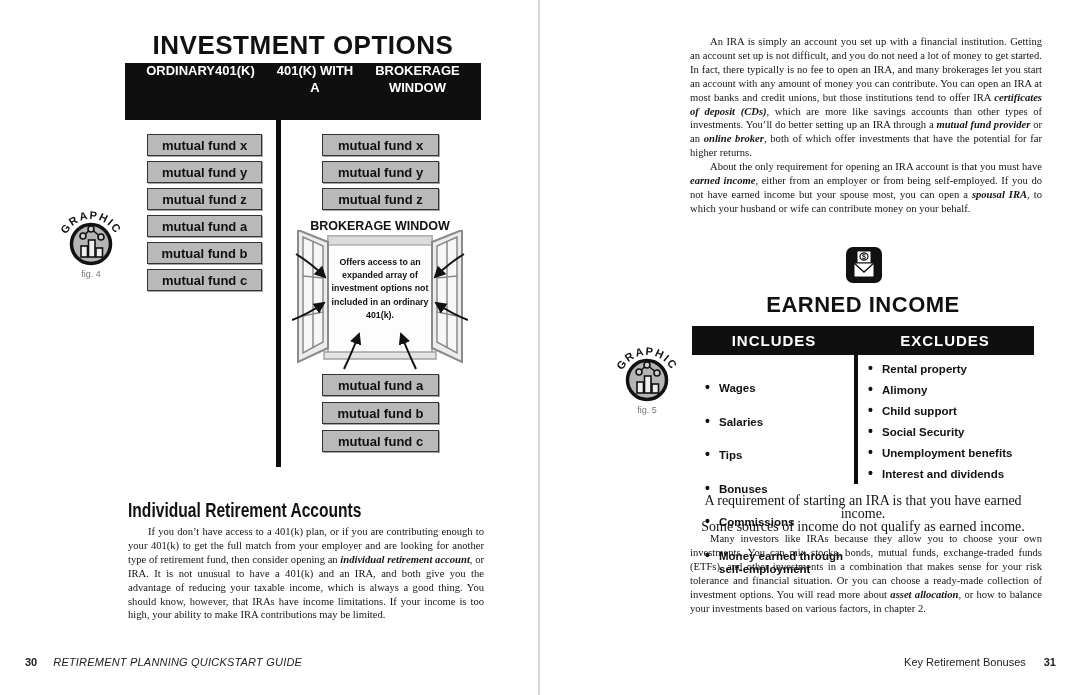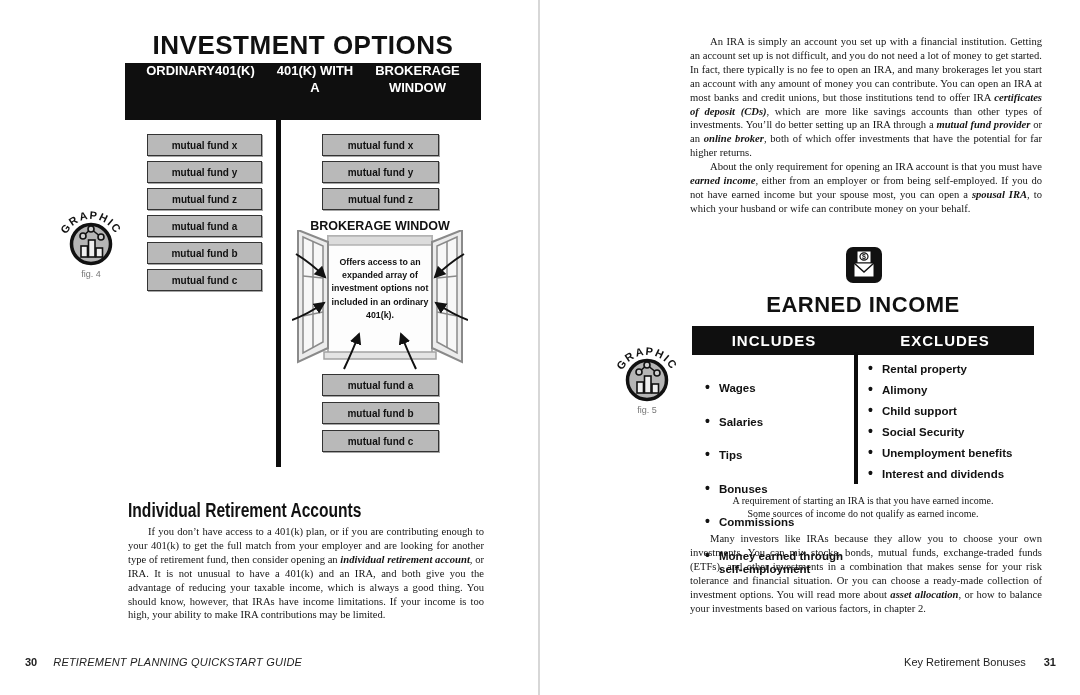--- a/index.html
+++ b/index.html
@@ -12,21 +12,21 @@
   .main-title{left:125px;top:30px;width:356px;text-align:center;font-size:26px;font-weight:bold;
               letter-spacing:.5px;}
   .diagram-header{left:125px;top:63px;width:356px;height:57px;background:#0f0f0f;display:flex;}
   .dh-cell{color:#fff;font-weight:bold;font-size:13px;line-height:16.5px;display:flex;
            justify-content:center;text-align:center;}
   .dh-cell.c1{width:151px;}
   .dh-cell.c2{flex:1;}
   .col-divider{left:276px;top:120px;width:5px;height:347px;background:#0c0c0c;}
   .fund-box{width:113px;height:20px;background:#b9b9b9;border:1.5px solid #333;
             box-shadow:1px 1px 0 rgba(0,0,0,.35);display:flex;align-items:center;justify-content:center;
-            font-size:10px;font-weight:bold;color:#111;position:absolute;}
+            font-size:13px;font-weight:bold;color:#111;position:absolute;}
   .fund-box.r{width:115px;}
   .bw-label{left:290px;top:219px;width:180px;text-align:center;font-size:12.5px;font-weight:bold;}
   .window-note{left:327px;top:256px;width:106px;text-align:center;font-size:8.8px;font-weight:bold;
                line-height:1.5;}
   .arr{fill:none;stroke:#111;stroke-width:2;}
 
   
   .badge{position:absolute;}
   .arc-text{font-size:11px;font-weight:bold;fill:#111;letter-spacing:1.5px;font-family:"Liberation Sans",sans-serif;}
   .fig-text{font-size:9px;fill:#777;font-family:"Liberation Sans",sans-serif;}
@@ -45,21 +45,21 @@
              justify-content:center;}
   .ei-h-cell.c1{width:164px;}
   .ei-h-cell.c2{flex:1;}
   .ei-divider{left:854px;top:352px;width:4px;height:132px;background:#0c0c0c;}
   .ei-list{list-style:none;margin:0;padding:0;font-size:11.5px;font-weight:bold;color:#111;}
   .ei-list li{position:relative;padding-left:14px;line-height:13.5px;}
   .ei-list li::before{content:"\2022";position:absolute;left:0;top:-1px;font-size:14px;}
   .ei-list.inc li{margin-bottom:4.5px;margin-top:20px;}
   .ei-list.exc li{margin-bottom:7.5px;}
   .ei-caption{left:692px;top:494px;width:342px;text-align:center;font-family:"Liberation Serif",serif;
-              font-size:10px;line-height:13px;color:#141414;}
+              font-size:14px;line-height:13px;color:#141414;}
 
   
   .footer{top:656px;font-size:11px;color:#222;}
   .footer .pagenum{font-weight:bold;}
   .footer-left{left:25px;}
   .footer-left .booktitle{font-style:italic;margin-left:16px;letter-spacing:.2px;}
   .footer-right{left:800px;width:256px;text-align:right;}
   .footer-right .pagenum{margin-left:18px;}
 </style>
 </head>

